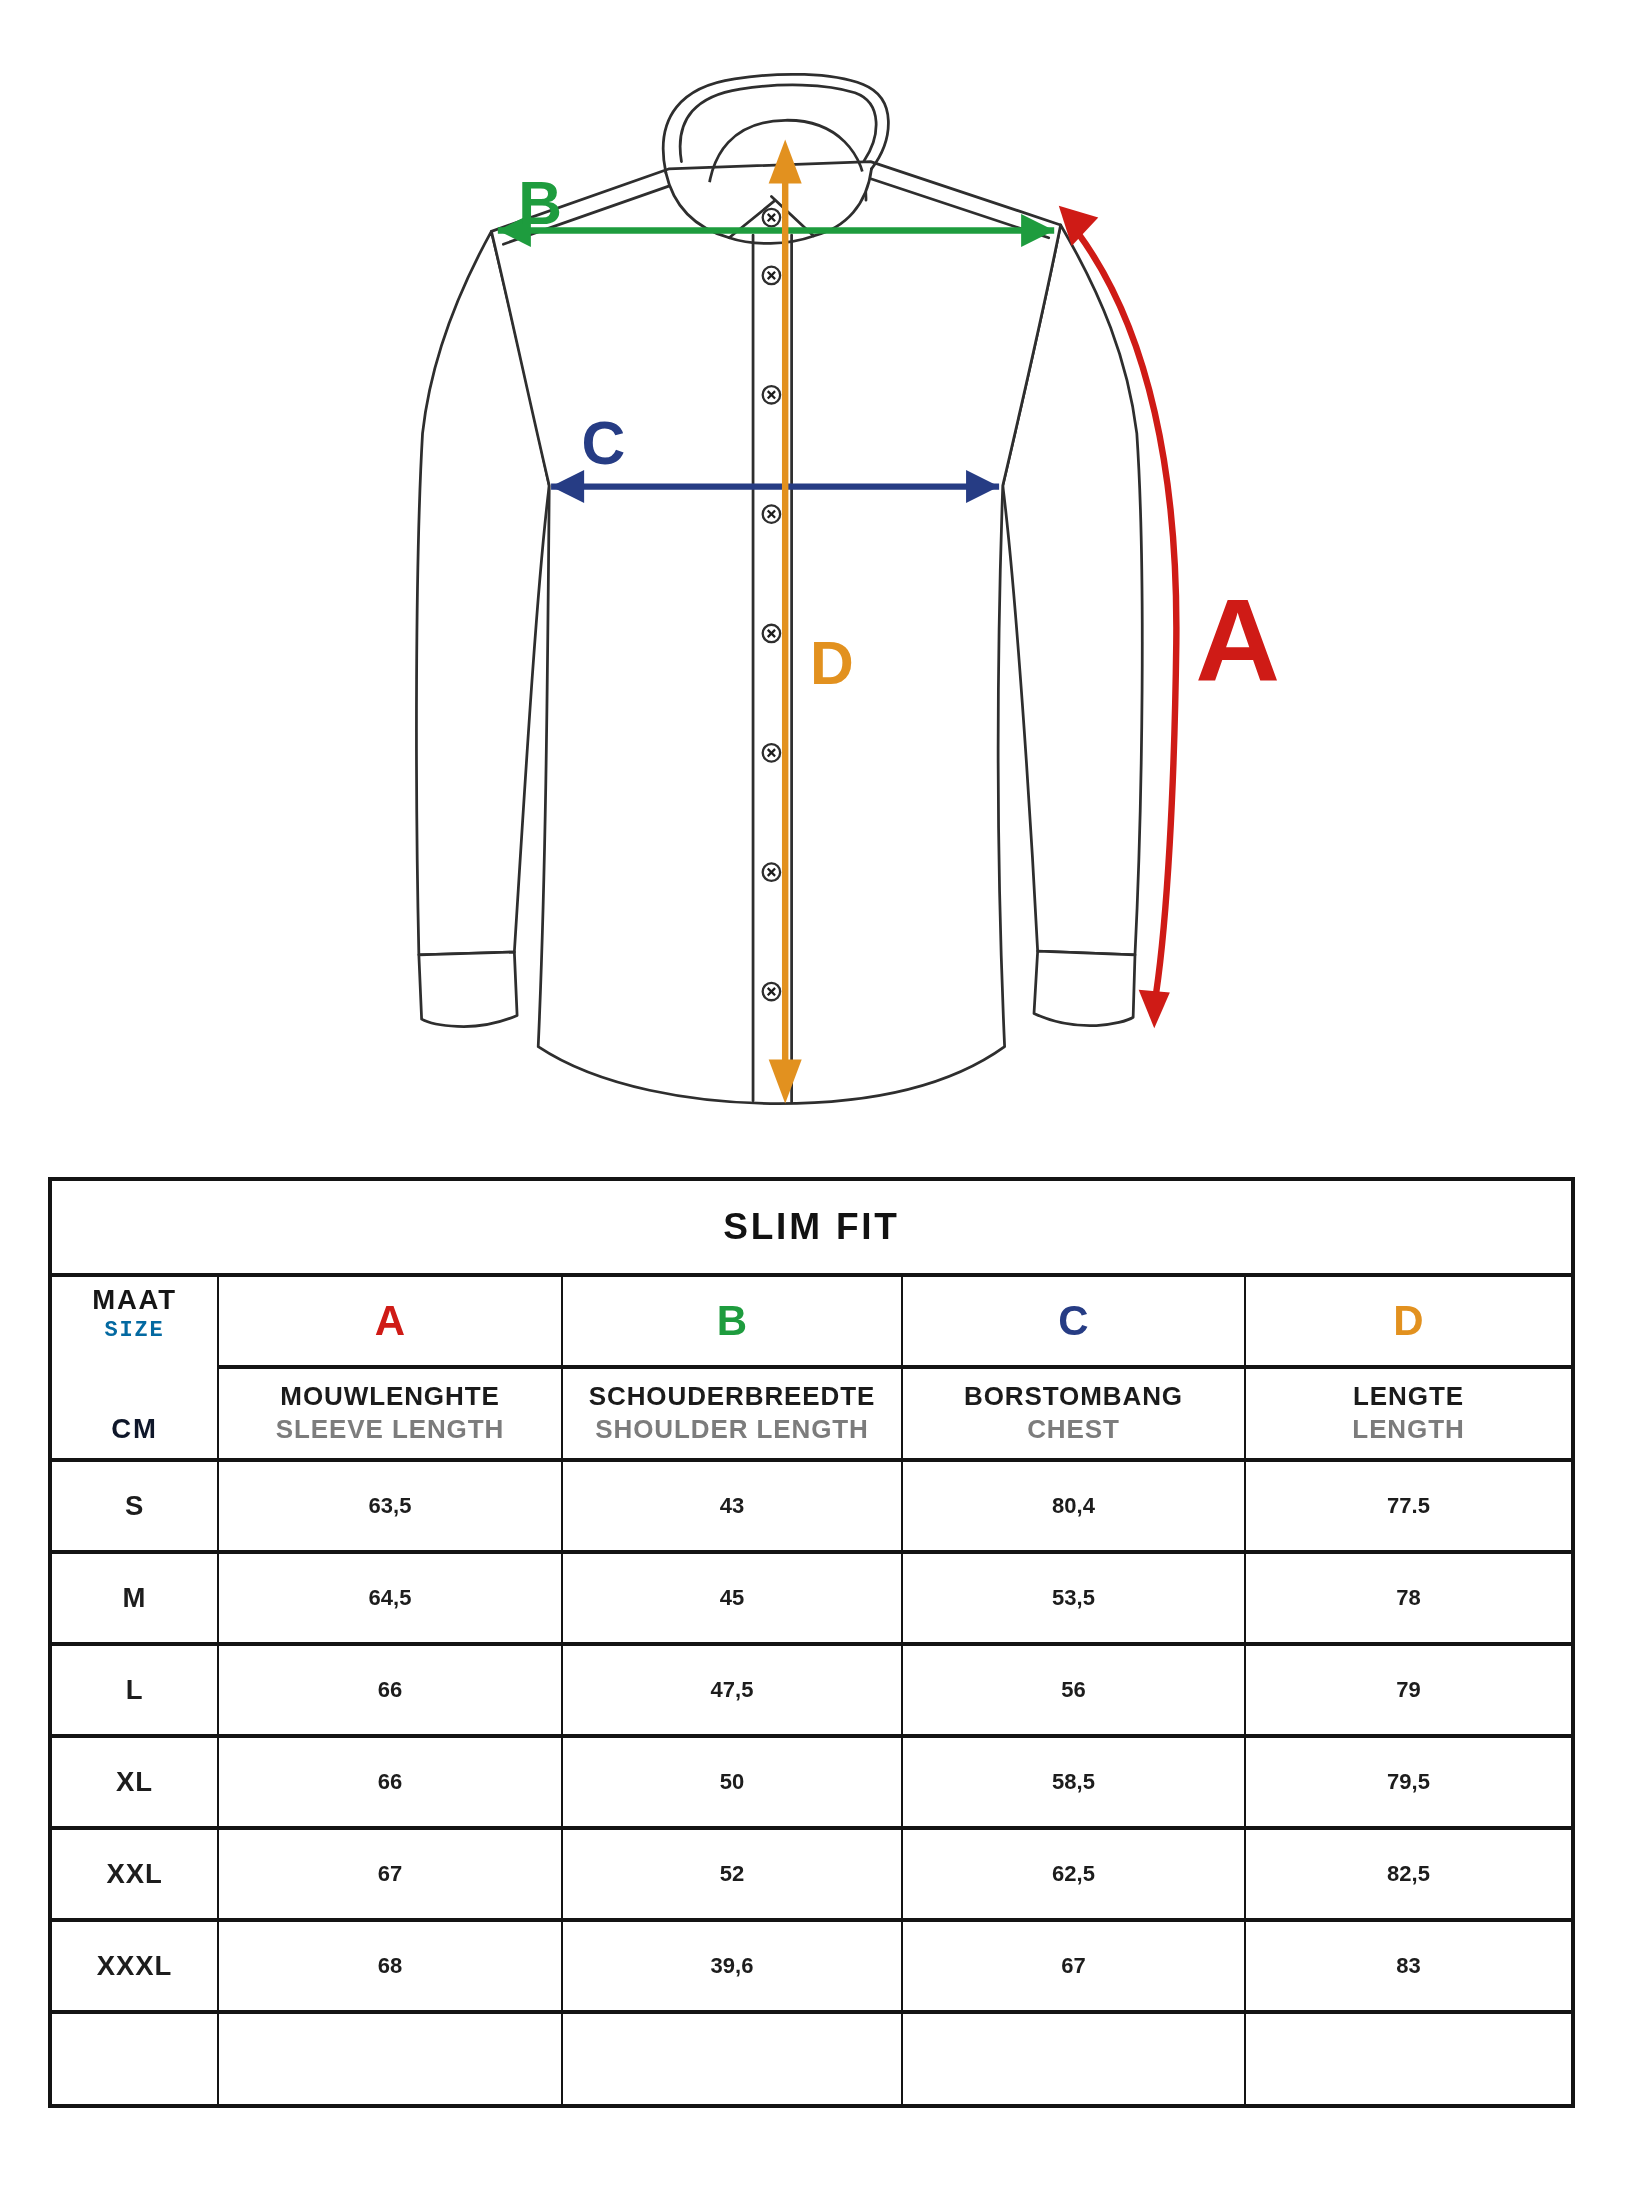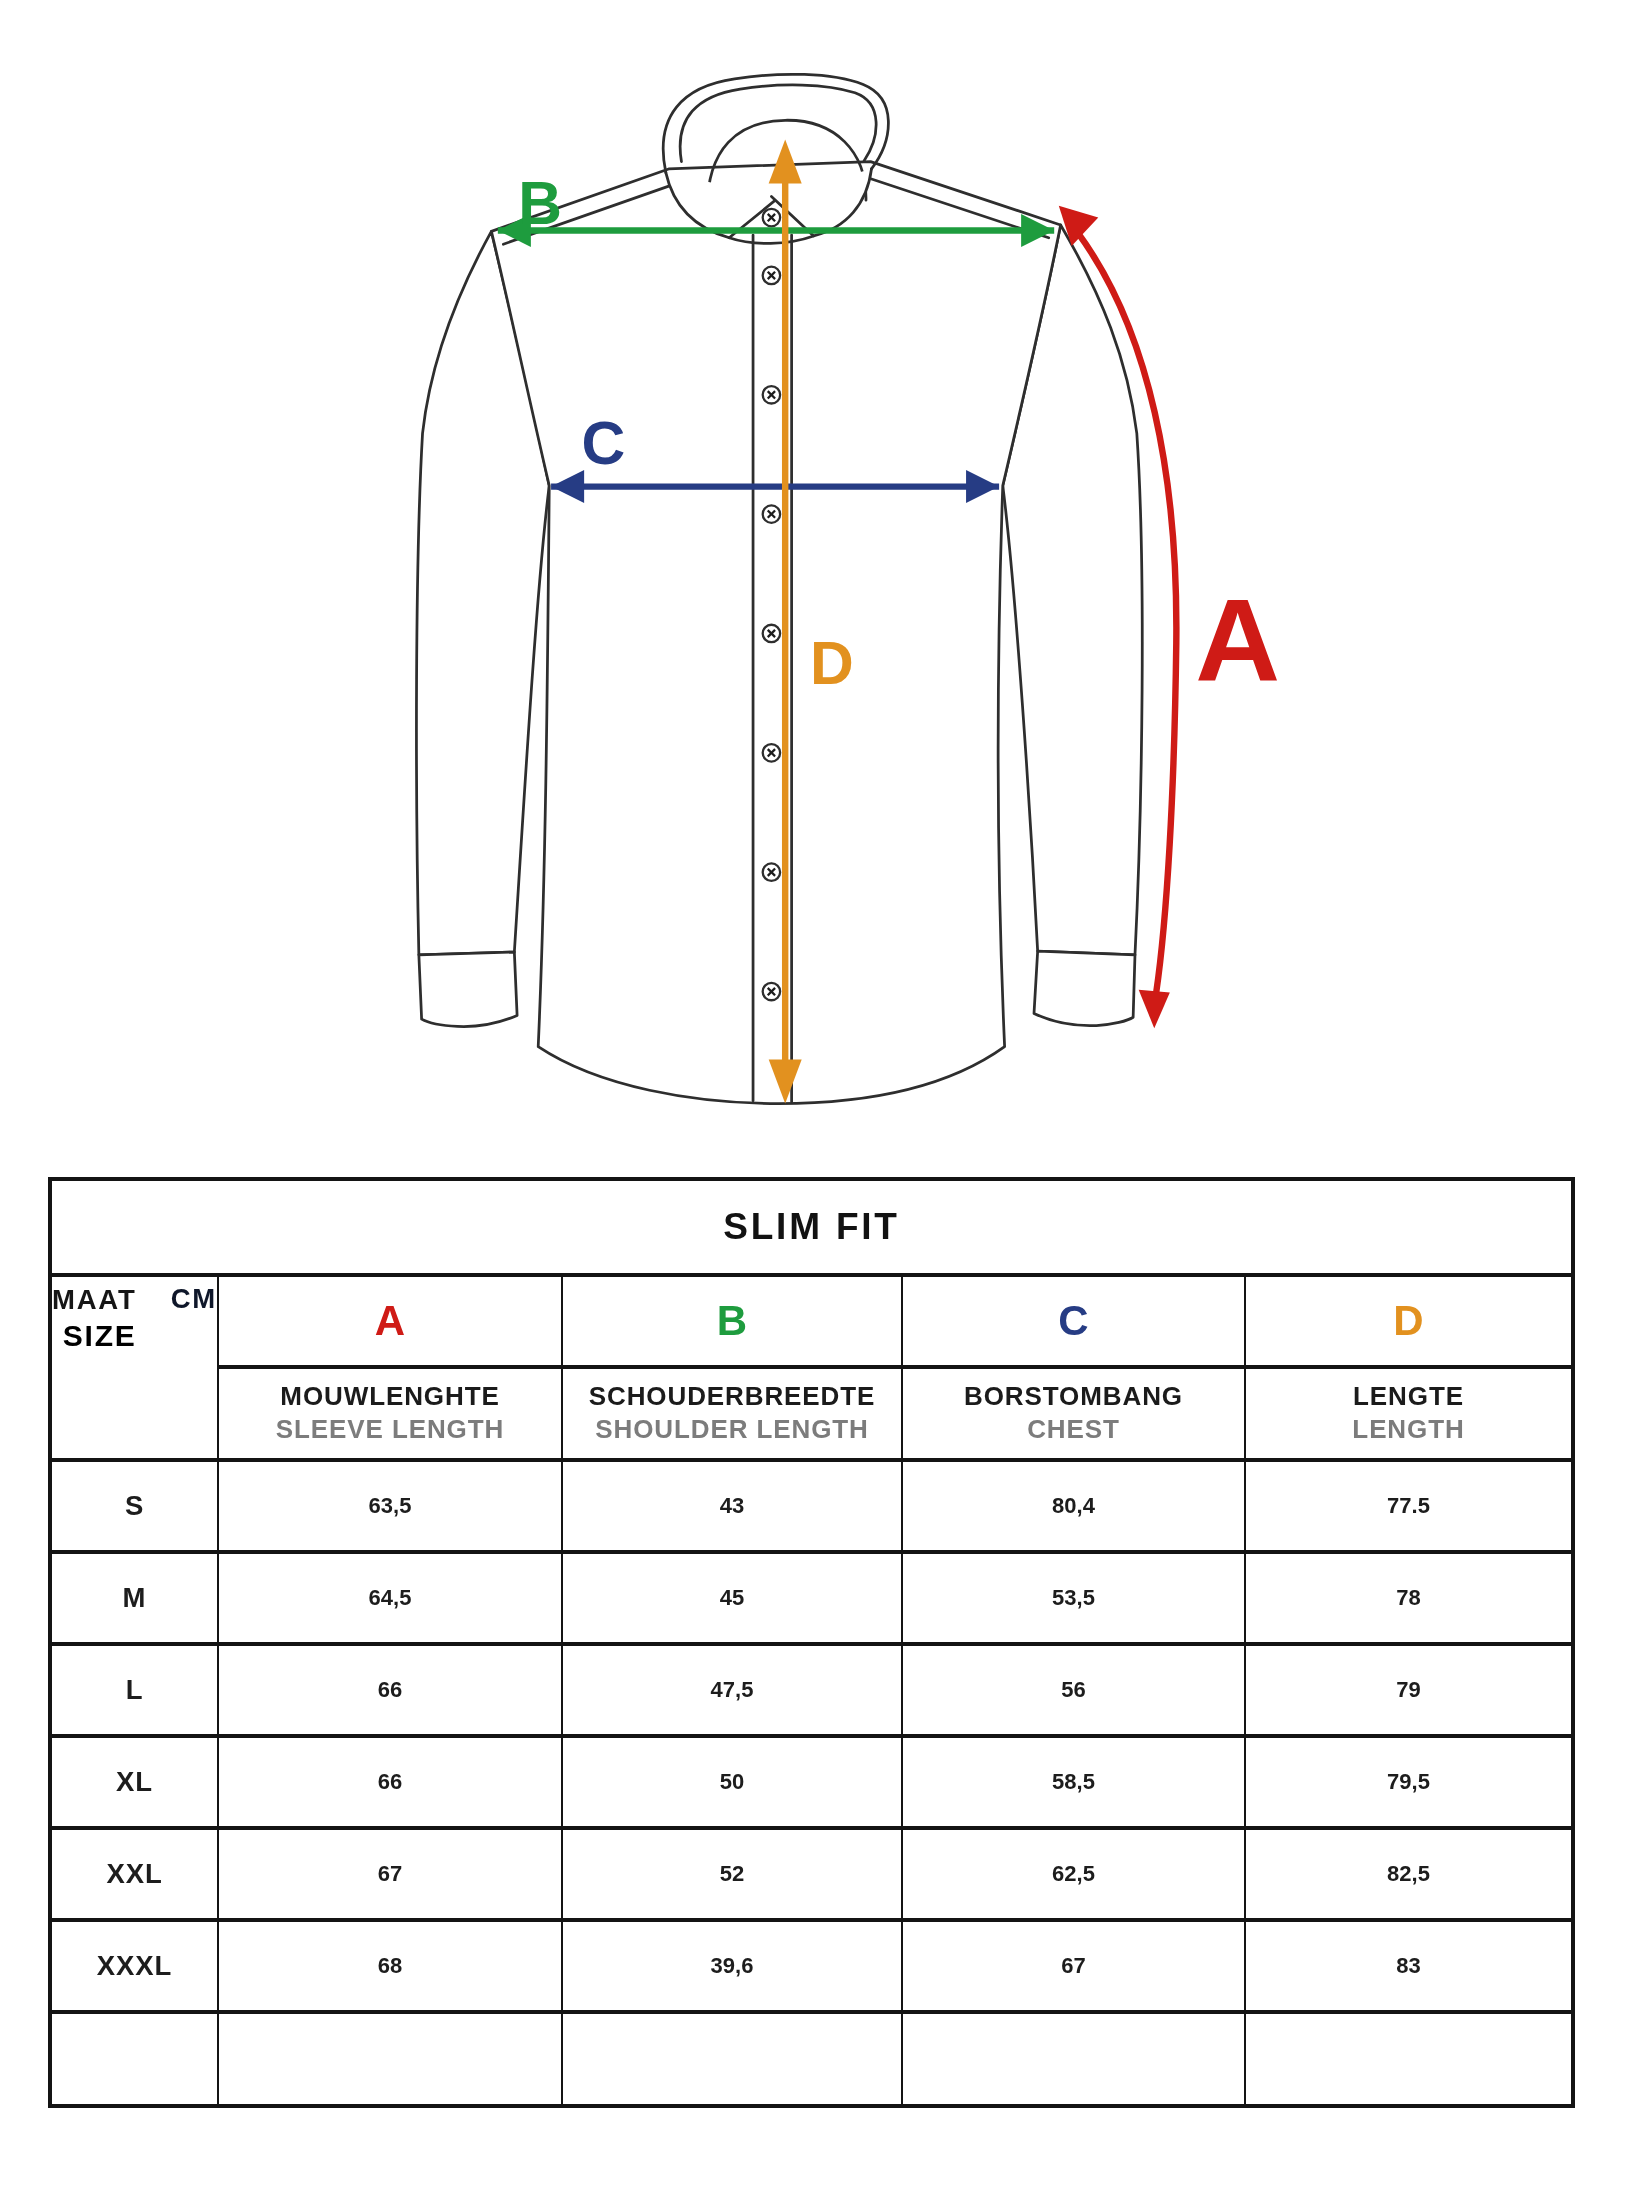--- a/index.html
+++ b/index.html
@@ -12,23 +12,23 @@
   .measure-label{font-family:"Liberation Sans",sans-serif;font-weight:700;}
 
   
   .size-table-wrap{position:absolute;left:48px;top:1177px;}
   table.size-table{border-collapse:collapse;table-layout:fixed;width:1523px;background:#ffffff;
     border:4.6px solid #141414;}
   table.size-table td{border:2.8px solid #141414;border-top-width:4.6px;border-bottom-width:4.6px;
     text-align:center;vertical-align:middle;padding:0;overflow:hidden;}
   td.title-cell{height:92px;font-size:37px;font-weight:700;letter-spacing:2.8px;color:#121212;}
   td.corner-cell{vertical-align:middle;}
-  .corner-inner{display:flex;flex-direction:row;justify-content:space-between;height:162px;padding:5.5px 0 13px 0;text-align:right;}
+  .corner-inner{display:flex;flex-direction:column;justify-content:space-between;height:162px;padding:5.5px 0 13px 0;}
   .corner-maat{font-size:27.5px;font-weight:700;letter-spacing:1.8px;color:#161616;line-height:1.25;}
-  .corner-size{font-size:30px;font-weight:600;letter-spacing:1.8px;color:#000000;line-height:1.25;}
+  .corner-size{font-size:22px;font-weight:600;letter-spacing:1.8px;color:#0369a1;line-height:1.25;font-family:Liberation Mono, monospace;}
   .corner-cm{font-size:27.5px;font-weight:600;letter-spacing:1.8px;color:#0f172a;}
   td.letter-cell{height:84px;font-size:42px;font-weight:700;}
   td.name-cell{height:84px;}
   .name-dutch{font-size:26px;font-weight:700;letter-spacing:0.9px;color:#1b1b1b;line-height:1.3;}
   .name-english{font-size:26px;font-weight:700;letter-spacing:0.9px;color:#7c7c7c;line-height:1.3;}
   td.size-cell{height:88px;font-size:27.5px;font-weight:700;letter-spacing:0.9px;}
   td.value-cell{height:88px;font-size:22px;font-weight:600;}
   tr.empty-row td{height:90px;}
 </style>
 </head>

